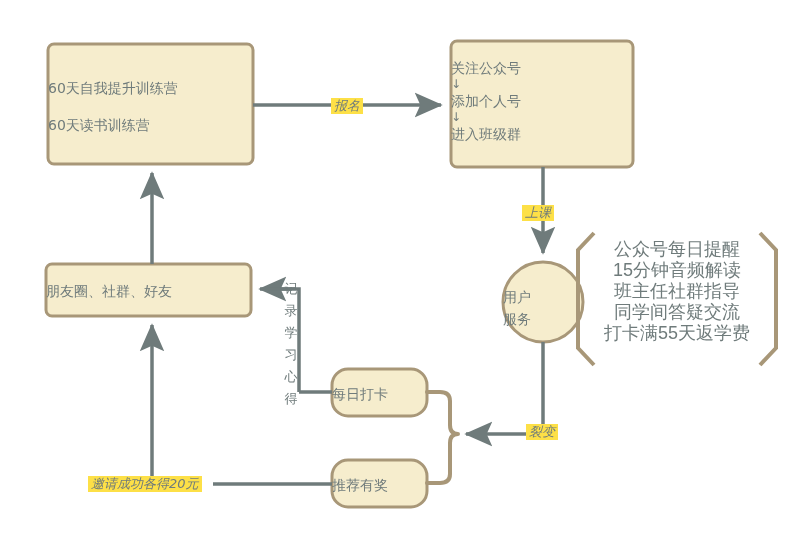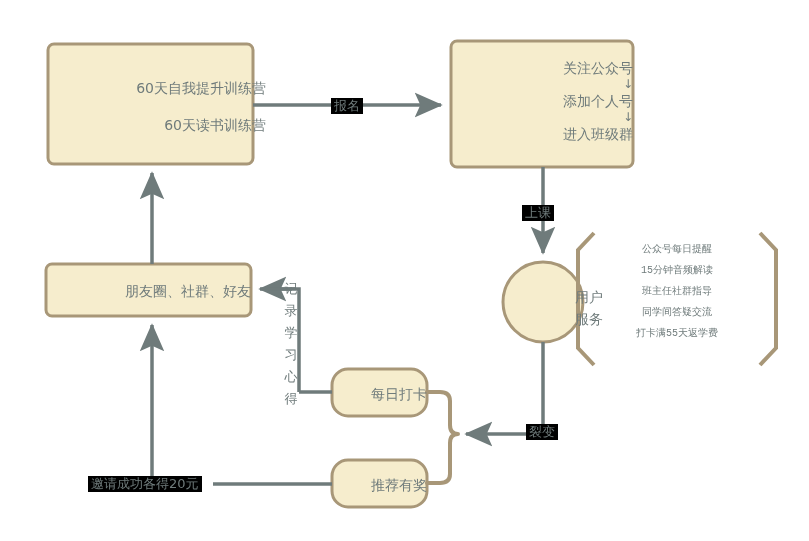--- a/index.html
+++ b/index.html
@@ -19,51 +19,52 @@
     left: 0;
     top: 0;
     width: 809px;
     height: 541px;
   }
   .node-text {
     position: absolute;
     color: #6f7b7b;
     font-size: 14px;
     line-height: 25px;
-    text-align: right;
+    text-align: left;
     white-space: nowrap;
     font-family: "DejaVu Sans", "Liberation Sans", sans-serif;
   }
   .edge-label {
     position: absolute;
     color: #6f7b7b;
     font-size: 13px;
     line-height: 16px;
     white-space: nowrap;
-    background: #000000;
+    background: #fde047;
     padding: 0 3px;
     font-family: "DejaVu Sans", "Liberation Sans", sans-serif;
+    font-style: italic;
   }
   .vert-label {
     position: absolute;
     color: #6f7b7b;
     font-size: 13px;
     line-height: 22px;
     width: 16px;
     text-align: center;
     font-family: "DejaVu Sans", "Liberation Sans", sans-serif;
   }
   .panel-text {
     position: absolute;
     color: #6f7b7b;
-    font-size: 10px;
+    font-size: 18px;
     line-height: 21px;
     text-align: center;
     white-space: nowrap;
-    font-family: Liberation Mono, monospace;
+    font-family: Liberation Sans, sans-serif;
   }
   .arrow-char {
     display: block;
     font-size: 12px;
     line-height: 13px;
     color: #6f7b7b;
   }
 </style>
 </head>
 <body>

